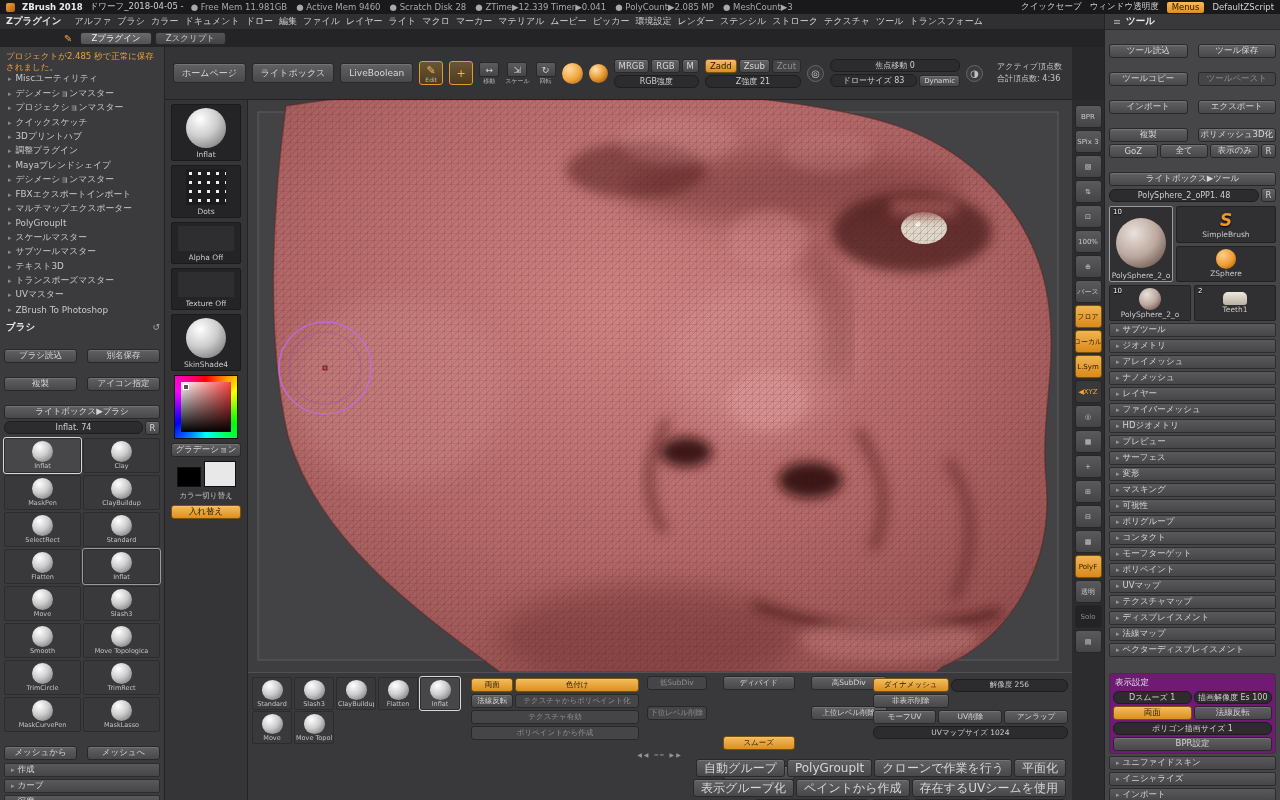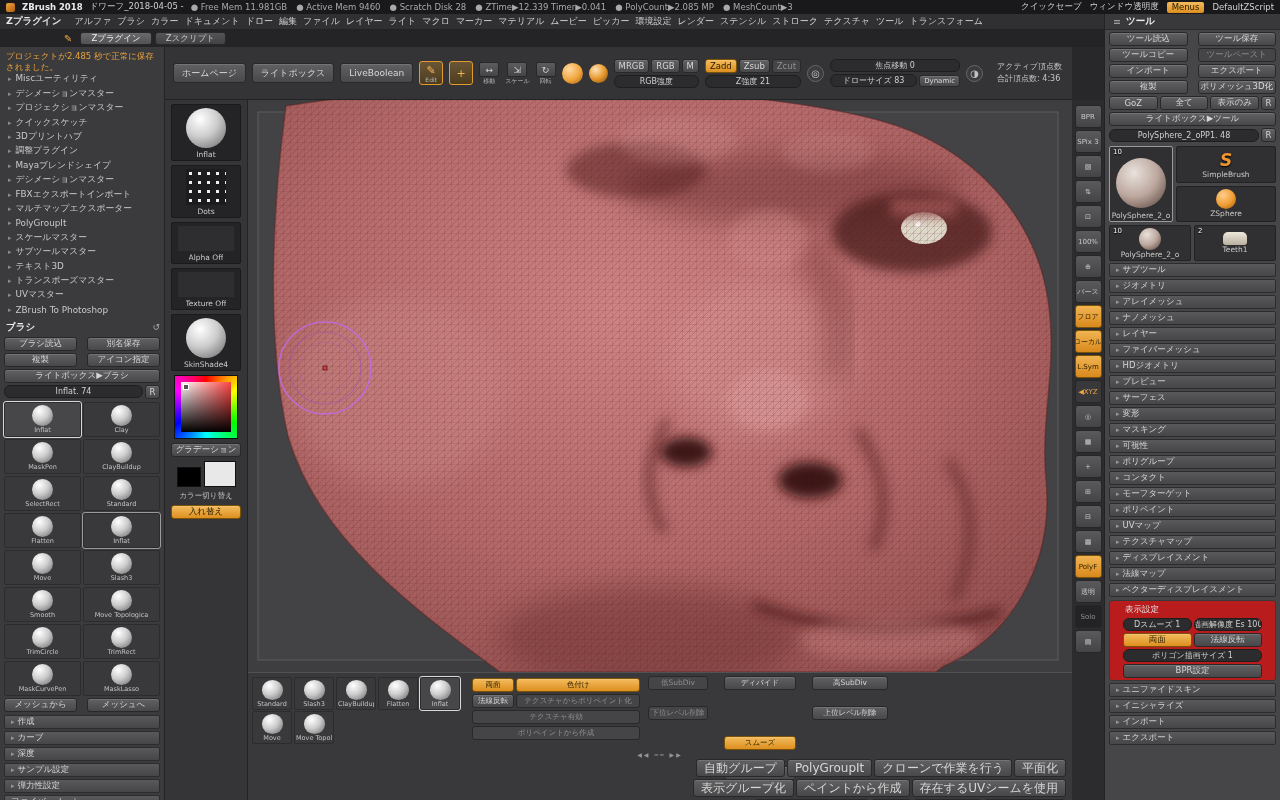--- a/index.html
+++ b/index.html
@@ -11,21 +11,21 @@
 .b{background:linear-gradient(#616163,#48484a);border:1px solid #28282a;border-radius:3px;color:#d6d6d6;font-size:8.5px;display:flex;align-items:center;justify-content:center;height:14px;padding:0 4px;box-shadow:inset 0 1px 0 rgba(255,255,255,.12);white-space:nowrap;overflow:hidden}
 .b.on{background:linear-gradient(#f4bc5e,#dd8f1f);color:#2e2000;border-color:#7a5208}
 .b.dis{background:#454547;color:#8e8e90;box-shadow:none}
 .b.wide{width:100%}
 .b.flex{flex:1}
 .s{background:#2c2c2e;border:1px solid #1e1e20;border-radius:6px;color:#cfcfcf;font-size:8px;display:flex;align-items:center;justify-content:center;height:13px;position:relative;white-space:nowrap;overflow:hidden}
 .s.flex{flex:1}
 .sec{height:14px;background:linear-gradient(#59595b,#464648);border:1px solid #2c2c2e;border-radius:2px;display:flex;align-items:center;padding:0 6px;margin-top:2px;color:#d4d4d6;font-size:8.5px;white-space:nowrap;overflow:hidden}
 .sec .arr{color:#98989a;margin-right:3px;font-size:7px}
 .crow{display:flex;gap:2px;margin-top:2px;align-items:center}
-.row2{display:flex;gap:10px;margin-top:2px}
+.row2{display:flex;gap:10px;margin-top:14px}
 .row2 .b{flex:1}
 .rowsl{display:flex;gap:2px;margin-top:2px;align-items:center}
 .rb{width:15px;padding:0}
 .sph{border-radius:50%;background:radial-gradient(circle at 35% 28%,#ffffff,#cdcdcd 45%,#8e8e8e 78%,#616161);display:inline-block}
 .badge{position:absolute;top:1px;left:3px;color:#f0f0f0;font-size:7px;text-shadow:0 1px 1px #000;z-index:2}
 .spc{flex:1}
 .clab{font-size:6.5px;color:#c2c2c4;white-space:nowrap;overflow:hidden;max-width:100%}
 .tcap{font-size:7.5px;color:#cacaca;white-space:nowrap;overflow:hidden}
 
 
@@ -114,21 +114,21 @@
 .bigthumb{width:64px;height:76px;background:#303032;border:1px solid #9a9a9c;border-radius:2px;position:relative;display:flex;flex-direction:column;align-items:center;justify-content:flex-end;padding-bottom:1px}
 .bigthumb .sphg{width:50px;height:50px;margin-bottom:3px}
 .sphg{border-radius:50%;background:radial-gradient(circle at 36% 30%,#e9e2dc,#bca79e 50%,#6e5a52 85%,#4a3c36);display:inline-block}
 .tcol{display:flex;flex-direction:column;gap:3px;flex:1}
 .sthumb{height:36px;background:#303032;border:1px solid #222;border-radius:2px;position:relative;display:flex;flex-direction:column;align-items:center;justify-content:center;flex:1}
 .sthumb .sphg.sm{width:22px;height:22px}
 .sbr{font-size:17px;font-weight:bold;color:#f0962e;text-shadow:0 1px 2px #000;font-style:italic}
 .zsp{width:20px;height:20px;border-radius:50%;background:radial-gradient(circle at 35% 30%,#ffce8e,#ef9b30 55%,#8e5208)}
 .teeth{width:24px;height:13px;border-radius:5px 5px 3px 3px;background:linear-gradient(#efe9dc,#b9b0a0)}
 .thumbrow{display:flex;gap:3px;margin-top:3px}
-.disp{background:#b91c1c;border:1px solid #38383a;border-radius:3px;margin-top:3px;padding:2px 13px}
+.disp{background:#701a75;border:1px solid #38383a;border-radius:3px;margin-top:16px;padding:2px 3px}
 .disp-title{font-size:8.5px;color:#e2e2e4;margin:1px 0 2px 2px}
 
 
 .bottombar{position:absolute;top:672px;left:248px;width:824px;height:128px;background:#39393b;border-top:1px solid #515153;padding:3px 4px 0}
 .bgroups{display:flex;gap:8px;height:74px;align-items:flex-start}
 .grp{display:flex;flex-direction:column}
 .gbrushes{width:212px}
 .brow{display:flex;gap:2px;margin-top:1px}
 .brow .cell{width:40px;height:33px}
 .gpoly{width:168px}
@@ -858,20 +858,38 @@
           <div class="spc"></div>
           <div class="b">上位レベル削除</div>
           <div class="spc"></div>
           <div class="b on">スムーズ</div>
           <div class="spc"></div>
           <div class="spc"></div>
           <div class="b">ミラー</div>
           <div class="spc"></div>
         </div>
       </div>
+      <div class="grp guv">
+        <div class="crow">
+          <div class="b on" style="width:76px">ダイナメッシュ</div>
+          <div class="s flex">解像度 256</div>
+        </div>
+        <div class="crow">
+          <div class="b" style="width:76px">非表示削除</div>
+          <div class="spc"></div>
+        </div>
+        <div class="crow">
+          <div class="b flex">モーフUV</div>
+          <div class="b flex">UV削除</div>
+          <div class="b flex">アンラップ</div>
+        </div>
+        <div class="crow">
+          <div class="s flex">UVマップサイズ 1024</div>
+        </div>
+      </div>
     </div>
     <div class="divhandle">◀◀ ━━ ▶▶</div>
     <div class="brows">
       <div class="brw">
           <div class="b">自動グループ</div>
           <div class="b">PolyGroupIt</div>
           <div class="b">クローンで作業を行う</div>
           <div class="b">平面化</div>
         </div>
       <div class="brw">

